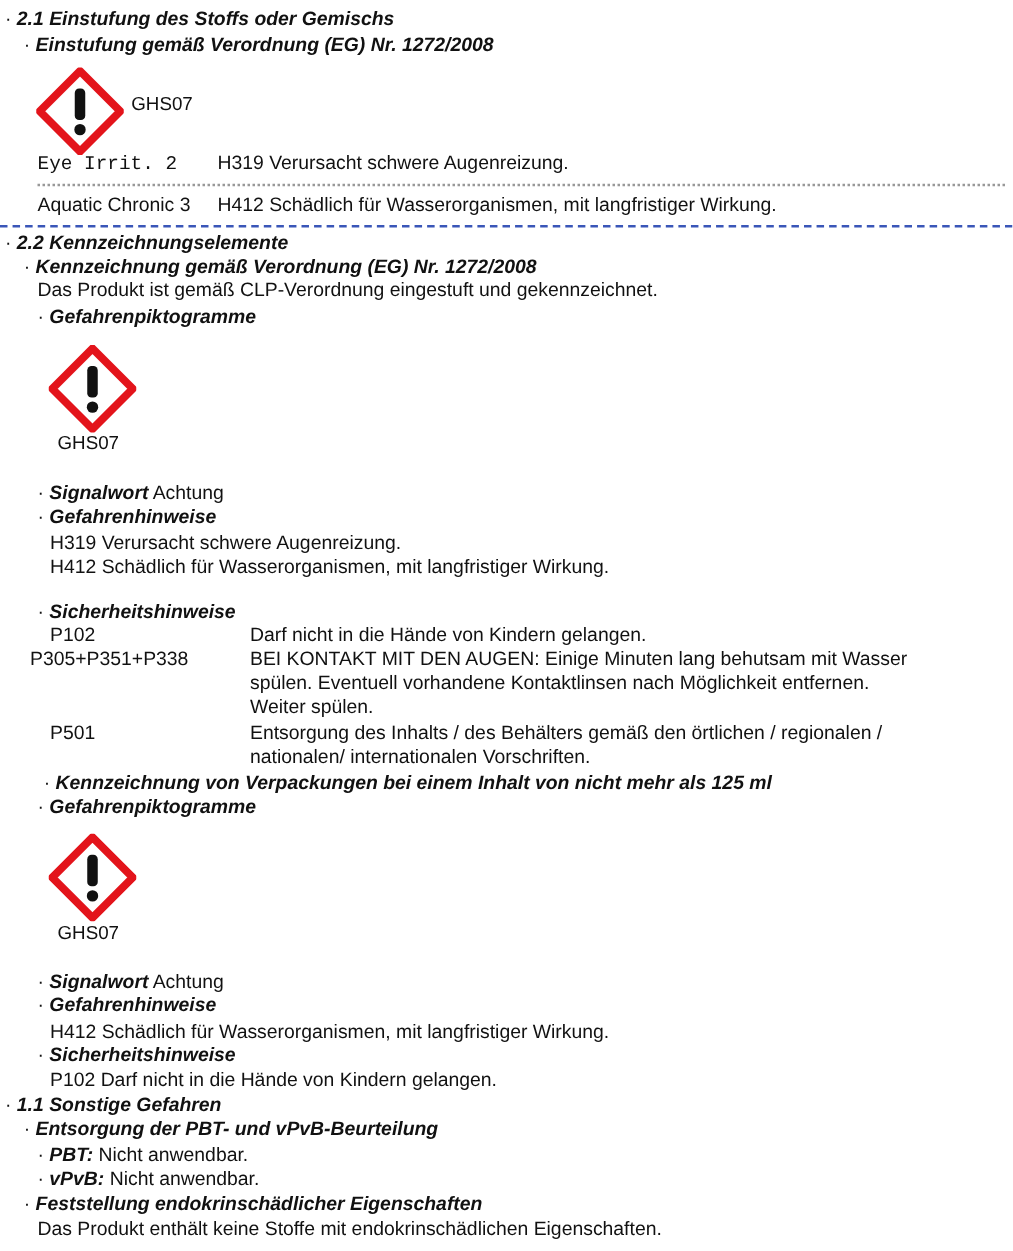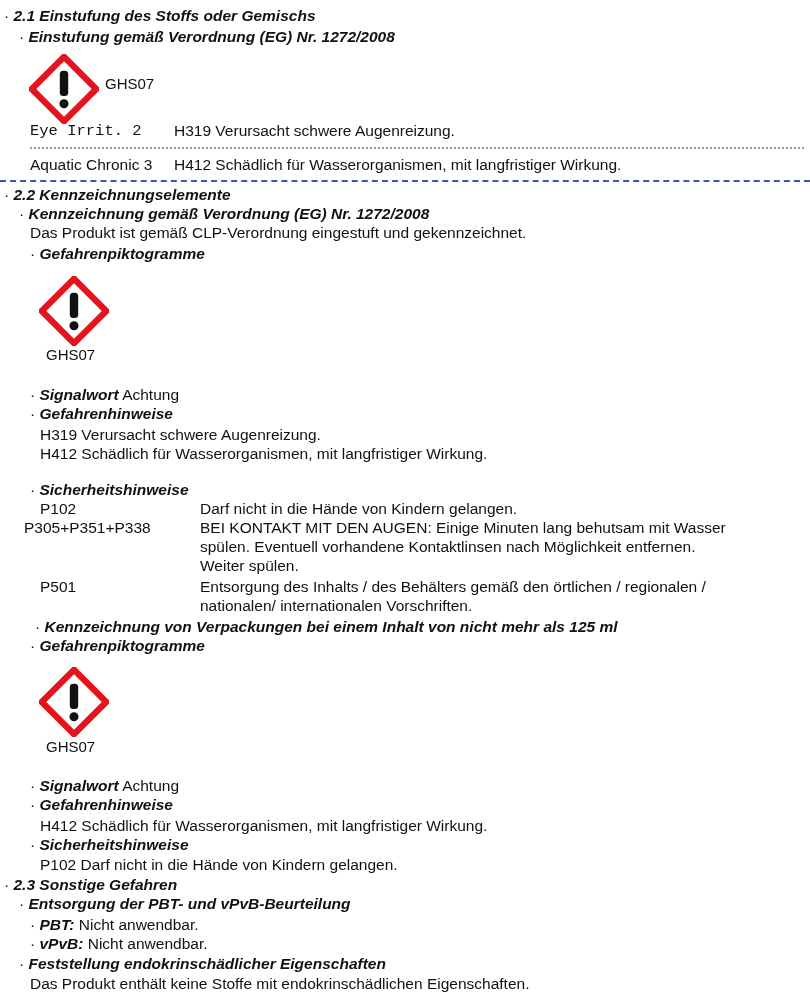--- a/index.html
+++ b/index.html
@@ -82,18 +82,18 @@
     </svg>
 </div>
 <div class="ghs-label" style="left:46px;top:738px;">GHS07</div>
 
 <div class="line bullet" style="left:30px;top:777px;"><span class="bi">Signalwort</span> <span>Achtung</span></div>
 <div class="line bi bullet" style="left:30px;top:796px;">Gefahrenhinweise</div>
 <div class="line" style="left:40px;top:817px;">H412 Schädlich für Wasserorganismen, mit langfristiger Wirkung.</div>
 <div class="line bi bullet" style="left:30px;top:836px;">Sicherheitshinweise</div>
 <div class="line" style="left:40px;top:856px;">P102 Darf nicht in die Hände von Kindern gelangen.</div>
 
-<div class="line bi bullet" style="left:4px;top:876px;">2.3 Sonstige Gefahren</div>
+<div class="line bi bullet" style="left:4px;top:876px;">1.1 Sonstige Gefahren</div>
 <div class="line bi bullet" style="left:19px;top:895px;">Entsorgung der PBT- und vPvB-Beurteilung</div>
 <div class="line bullet" style="left:30px;top:916px;"><span class="bi">PBT:</span> <span>Nicht anwendbar.</span></div>
 <div class="line bullet" style="left:30px;top:935px;"><span class="bi">vPvB:</span> <span>Nicht anwendbar.</span></div>
 <div class="line bi bullet" style="left:19px;top:955px;">Feststellung endokrinschädlicher Eigenschaften</div>
 <div class="line" style="left:30px;top:975px;">Das Produkt enthält keine Stoffe mit endokrinschädlichen Eigenschaften.</div>
 
 </body></html>

